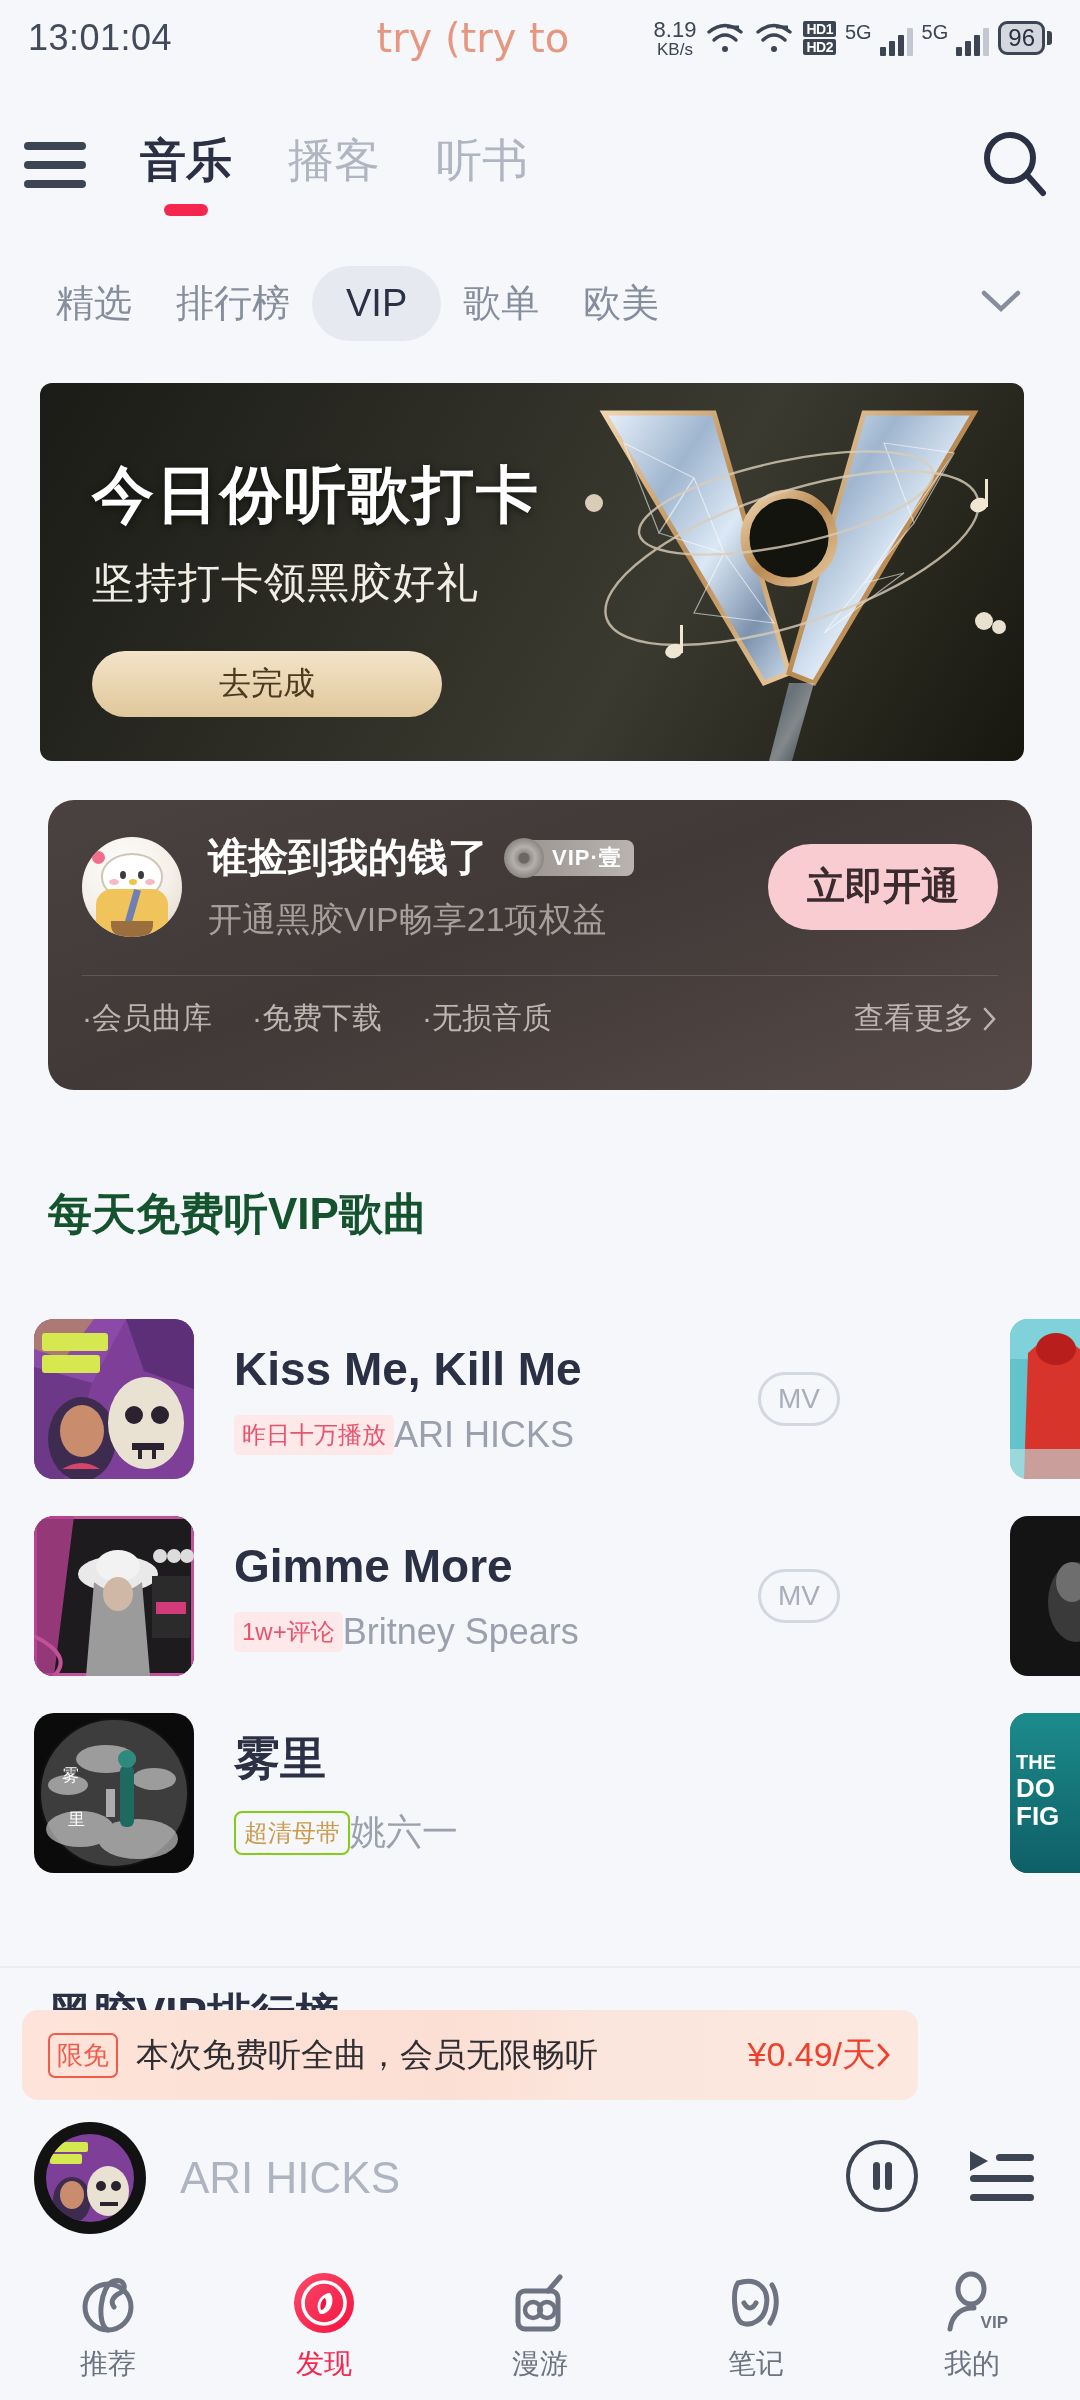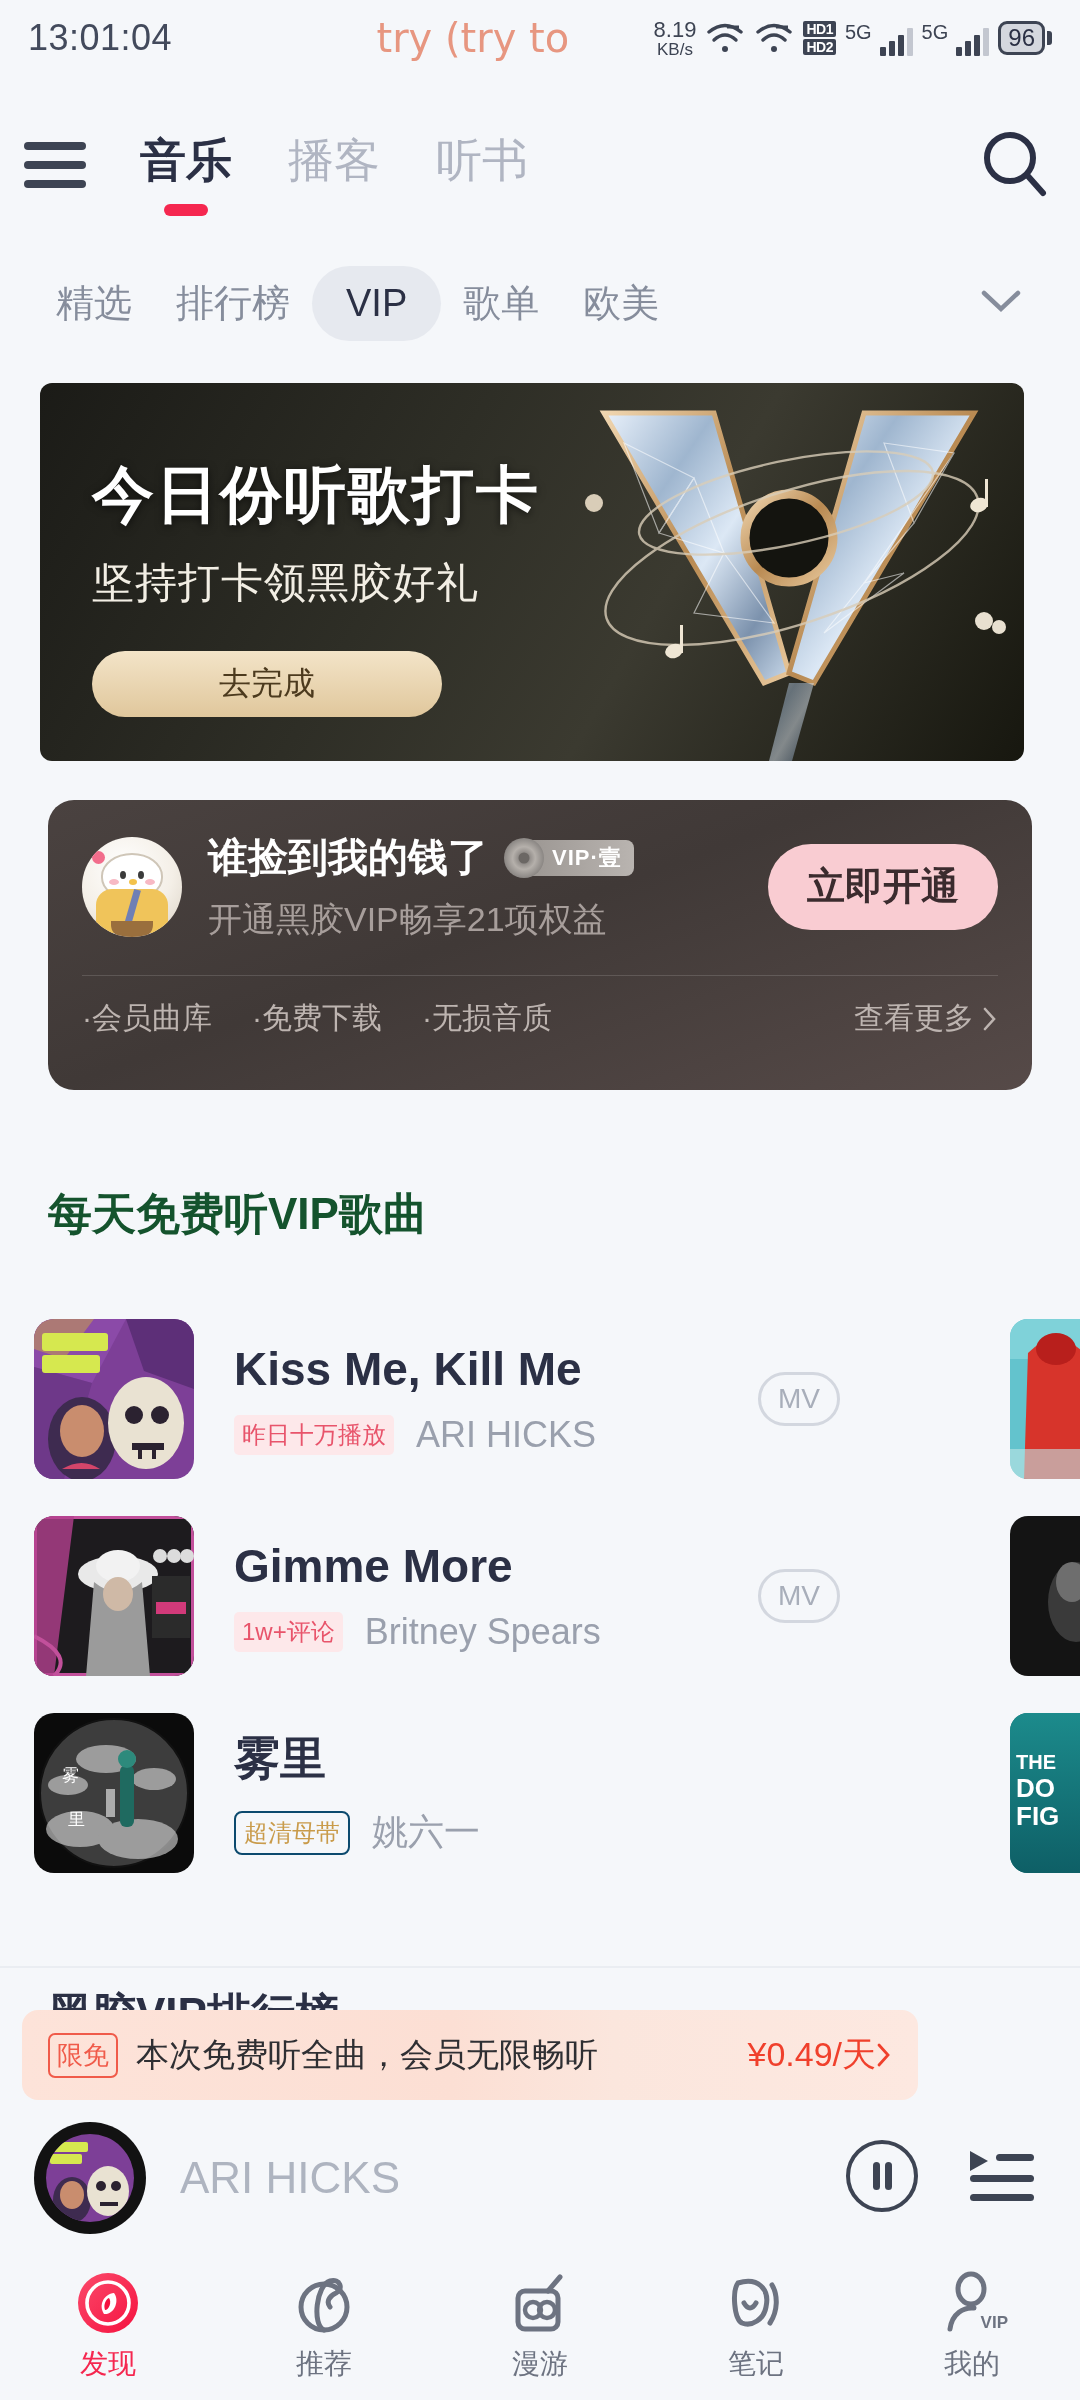--- a/index.html
+++ b/index.html
@@ -181,26 +181,26 @@
   
   .songlist{ position:absolute; top:1300px; left:0; width:1080px; }
   .songrow{
     height:197px; display:flex; align-items:center; padding-left:34px; position:relative;
   }
   .cover{
     width:160px; height:160px; border-radius:20px; flex:0 0 160px; overflow:hidden; position:relative;
   }
   .sg-meta{ margin-left:40px; flex:1; min-width:0; }
   .sg-name{ font-size:46px; font-weight:bold; color:#2b3045; white-space:nowrap; }
-  .sg-sub{ margin-top:18px; display:flex; align-items:center; gap:22px; }
+  .sg-sub{ margin-top:18px; display:flex; align-items:center; gap:0; }
   .tag{
     font-size:24px; padding:4px 8px; border-radius:5px; white-space:nowrap;
   }
   .tag.red{ background:#fde8ea; color:#e8546b; }
-  .tag.gold{ background:transparent; color:#c99b4a; border:2px solid #0c4a6e; border-radius:8px; }
+  .tag.gold{ background:transparent; color:#c99b4a; border:2px solid #84cc16; border-radius:8px; }
   .sg-artist{ font-size:36px; color:#9aa0ad; white-space:nowrap; }
   .mv{
     width:82px; height:54px; border:3px solid #d3d7df; border-radius:28px;
     display:flex; align-items:center; justify-content:center;
     font-size:28px; color:#a8aeba; font-weight:500;
     position:absolute; right:240px; cursor:pointer;
   }
   .edge-cover{
     position:absolute; right:-30px; width:100px; height:160px; border-radius:18px; overflow:hidden;
   }
@@ -617,20 +617,30 @@
         <rect x="30" y="9" width="38" height="7" rx="3.5" fill="#3d4453"></rect>
         <rect x="4" y="30" width="64" height="7" rx="3.5" fill="#3d4453"></rect>
         <rect x="4" y="49" width="64" height="7" rx="3.5" fill="#3d4453"></rect>
       </svg>
     </span>
   </div>
 </div>
 
 <div class="bottomnav">
 
+  <div class="bn-item">
+    <span class="bn-icon">
+      <svg width="64" height="64" viewBox="0 0 64 64">
+        <circle cx="32" cy="36" r="23" fill="none" stroke="#6d7381" stroke-width="5"></circle>
+        <path d="M32 59 C20 54 24 14 38 10 C48 7 52 18 44 22 C37 25 34 31 38 36" fill="none" stroke="#6d7381" stroke-width="5" stroke-linecap="round"></path>
+      </svg>
+    </span>
+    <span class="bn-label">推荐</span>
+  </div>
+
   <div class="bn-item active">
     <span class="bn-icon">
       <svg width="64" height="64" viewBox="0 0 64 64">
         <defs>
             <linearGradient id="cg" x1="0" y1="0" x2="1" y2="1">
               <stop offset="0%" stop-color="#fb4a6b"></stop>
               <stop offset="100%" stop-color="#f5123f"></stop>
             </linearGradient>
           </defs>
         <circle cx="32" cy="32" r="30" fill="url(#cg)"></circle>
@@ -638,30 +648,20 @@
         <path d="M38 22 C44 30 38 44 28 43 C22 34 28 23 38 22 Z" fill="#fff"></path>
         <path d="M33 27 C36 31 33 39 29 39 C27 34 30 28 33 27 Z" fill="#f5123f"></path>
       </svg>
     </span>
     <span class="bn-label">发现</span>
   </div>
 
   <div class="bn-item">
     <span class="bn-icon">
       <svg width="64" height="64" viewBox="0 0 64 64">
-        <circle cx="32" cy="36" r="23" fill="none" stroke="#6d7381" stroke-width="5"></circle>
-        <path d="M32 59 C20 54 24 14 38 10 C48 7 52 18 44 22 C37 25 34 31 38 36" fill="none" stroke="#6d7381" stroke-width="5" stroke-linecap="round"></path>
-      </svg>
-    </span>
-    <span class="bn-label">推荐</span>
-  </div>
-
-  <div class="bn-item">
-    <span class="bn-icon">
-      <svg width="64" height="64" viewBox="0 0 64 64">
         <rect x="10" y="20" width="40" height="38" rx="7" fill="none" stroke="#6d7381" stroke-width="5"></rect>
         <path d="M40 20 L52 6" fill="none" stroke="#6d7381" stroke-width="5" stroke-linecap="round"></path>
         <circle cx="25" cy="39" r="8" fill="none" stroke="#6d7381" stroke-width="4.4"></circle>
         <circle cx="39" cy="39" r="8" fill="none" stroke="#6d7381" stroke-width="4.4"></circle>
       </svg>
     </span>
     <span class="bn-label">漫游</span>
   </div>
 
   <div class="bn-item">

